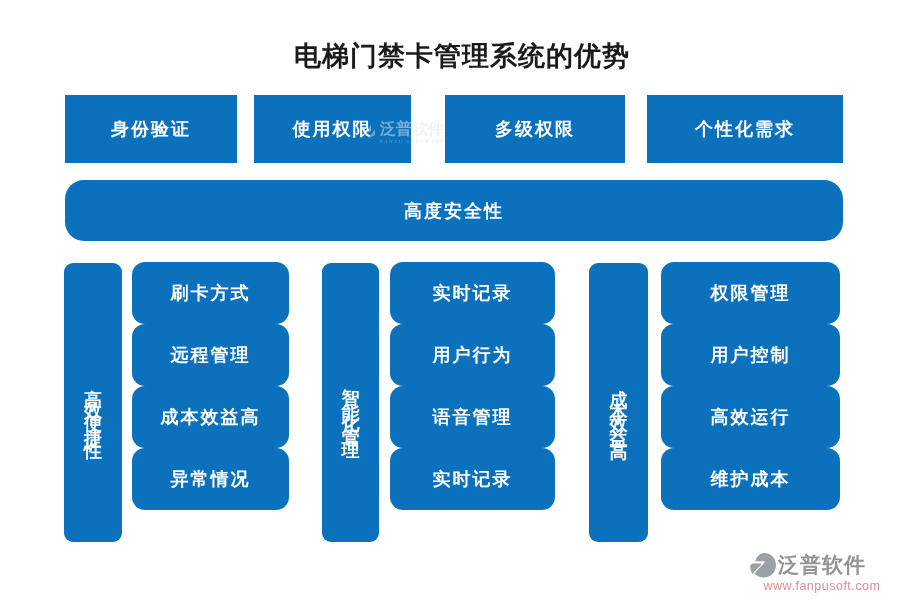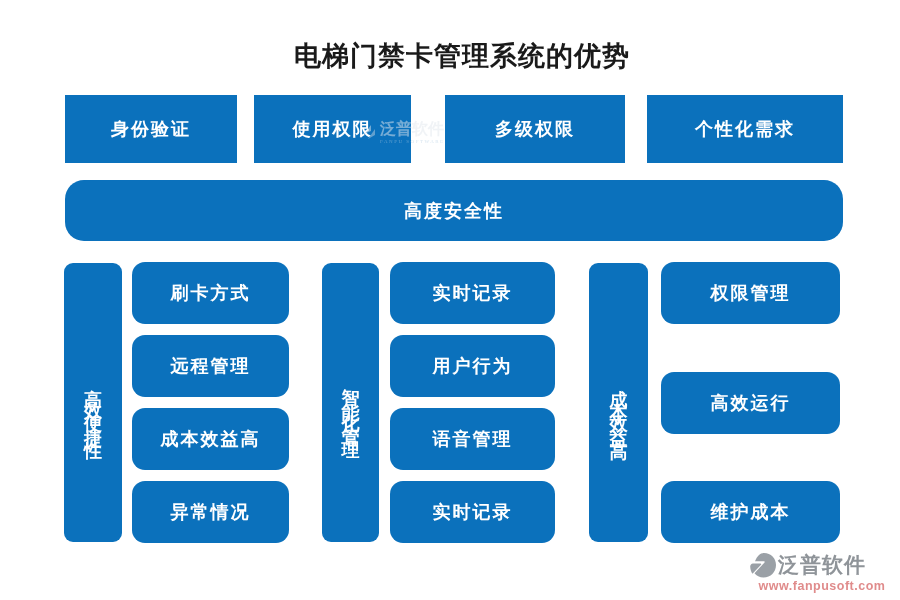--- a/index.html
+++ b/index.html
@@ -28,21 +28,21 @@
     position:absolute;top:263px;height:279px;border-radius:9px;
     writing-mode:vertical-rl;text-orientation:upright;
     font-size:18px;letter-spacing:13px;padding-top:10px;box-sizing:border-box;
   }
   .v1{left:64px;width:58px;}
   .v2{left:322px;width:57px;}
   .v3{left:589px;width:59px;}
   
   .items{
     position:absolute;top:262px;height:281px;
-    display:flex;flex-direction:column;justify-content:space-between;
+    display:flex;flex-direction:column;
   }
   .i1{left:132px;width:157px;}
   .i2{left:390px;width:165px;}
   .i3{left:661px;width:179px;}
   .item{height:62px;border-radius:13px;font-size:18px;letter-spacing:2px;}
   
   .watermark{
     position:absolute;left:363px;top:121px;z-index:5;opacity:0.5;
     display:flex;align-items:flex-start;gap:3px;pointer-events:none;
   }
@@ -53,21 +53,21 @@
   
   .brand{position:absolute;left:750px;top:551px;width:144px;}
   .brand-top{display:flex;align-items:center;gap:2px;}
   .brand-icon{width:26px;height:25px;flex:0 0 auto;}
   .brand-name{
     font-size:21px;font-weight:bold;color:var(--logo-grey,#8f9499);letter-spacing:1px;
     font-family:"Liberation Sans","DejaVu Sans",sans-serif;
   }
   .brand-url{
     display:block;text-align:center;margin-top:0;
-    font-size:12.5px;font-weight:bold;color:var(--logo-url-red,#e08c8c);letter-spacing:0.5px;
+    font-size:12.5px;font-weight:normal;color:var(--logo-url-red,#e08c8c);letter-spacing:0.5px;
     font-family:"Liberation Sans","DejaVu Sans",sans-serif;
   }
 </style>
 </head>
 <body>
 
 <div class="canvas">
 
   <h1 class="title">电梯门禁卡管理系统的优势</h1>
 
@@ -101,20 +101,21 @@
   <div class="items i2">
     <div class="bluebox item">实时记录</div>
     <div class="bluebox item">用户行为</div>
     <div class="bluebox item">语音管理</div>
     <div class="bluebox item">实时记录</div>
   </div>
 
   <div class="bluebox vbar v3">成本效益高</div>
   <div class="items i3">
     <div class="bluebox item">权限管理</div>
+    <div class="bluebox item">用户控制</div>
     <div class="bluebox item">高效运行</div>
     <div class="bluebox item">维护成本</div>
   </div>
 
   <div class="brand">
     <div class="brand-top">
       <svg class="brand-icon" viewBox="0 0 26 25">
         <path d="M14 0 C21 0 26 5 26 12 C26 19 20.5 24.5 13.5 24.5 C9.5 24.5 6.5 22.8 4.5 20.2 L14.5 9.5 C15 9 14.8 8.2 14 8.2 L5 8.2 C7 3.2 10 0 14 0 Z" fill="#9aa0a6"></path>
         <path d="M3 10.5 L10.5 10.5 C11.3 10.5 11.5 11.3 11 11.8 L2.5 20.8 C1 18.6 0.2 16 0.2 13.2 C0.2 12.3 1.3 10.5 3 10.5 Z" fill="#9aa0a6"></path>
       </svg>

